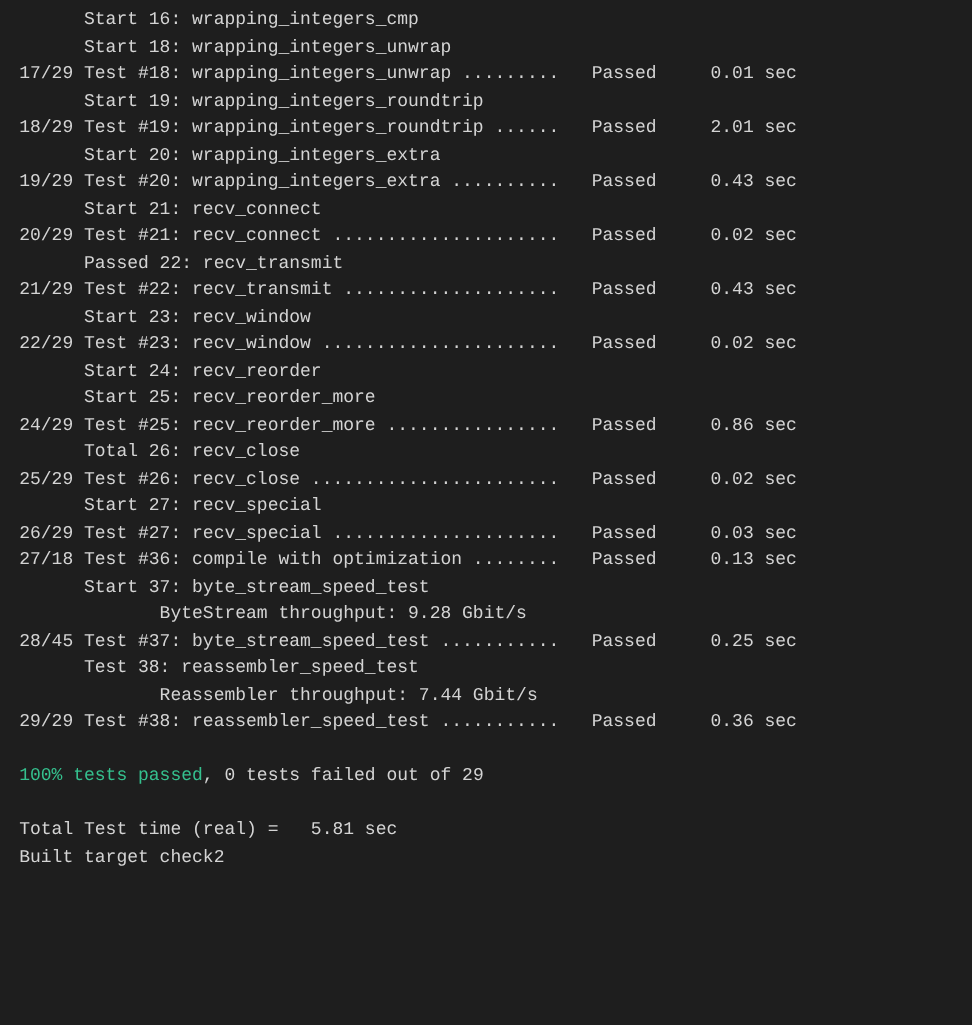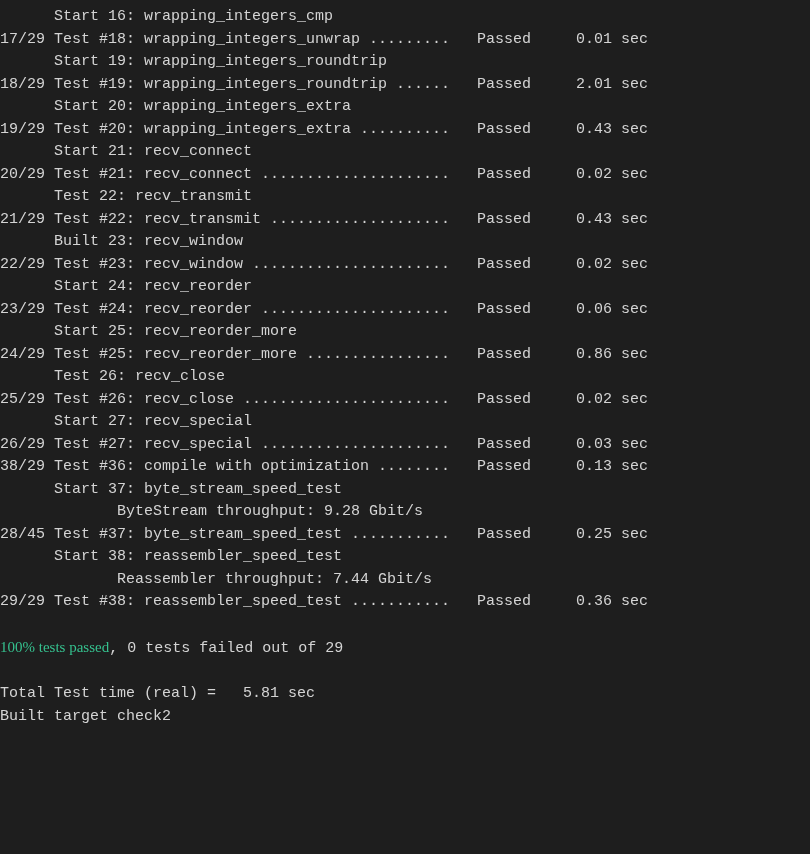--- a/index.html
+++ b/index.html
@@ -5,53 +5,53 @@
     * { margin: 0; padding: 0; box-sizing: border-box; }
     body {
       background-color: #1e1e1e;
       color: #d4d4d4;
       font-family: Consolas, "Courier New", monospace;
       font-size: 15px;
       line-height: 1.5;
       padding: 6px 0 12px 0;
       width: 810px;
     }
-    .line { white-space: pre; }
-    .green { color: #35c08e; font-family: Liberation Serif, serif; }
+    .line { white-space: pre; padding-left: 16px; }
+    .green { color: #35c08e; }
     .blank { height: 1.5em; }
   </style>
 </head>
 <body>
 
 <div id="terminal">
     <div class="line">      Start 16: wrapping_integers_cmp</div>
+    <div class="line">      Start 18: wrapping_integers_unwrap</div>
     <div class="line">17/29 Test #18: wrapping_integers_unwrap .........   Passed     0.01 sec</div>
     <div class="line">      Start 19: wrapping_integers_roundtrip</div>
     <div class="line">18/29 Test #19: wrapping_integers_roundtrip ......   Passed     2.01 sec</div>
     <div class="line">      Start 20: wrapping_integers_extra</div>
     <div class="line">19/29 Test #20: wrapping_integers_extra ..........   Passed     0.43 sec</div>
     <div class="line">      Start 21: recv_connect</div>
     <div class="line">20/29 Test #21: recv_connect .....................   Passed     0.02 sec</div>
-    <div class="line">      Test 22: recv_transmit</div>
+    <div class="line">      Passed 22: recv_transmit</div>
     <div class="line">21/29 Test #22: recv_transmit ....................   Passed     0.43 sec</div>
-    <div class="line">      Built 23: recv_window</div>
+    <div class="line">      Start 23: recv_window</div>
     <div class="line">22/29 Test #23: recv_window ......................   Passed     0.02 sec</div>
     <div class="line">      Start 24: recv_reorder</div>
-    <div class="line">23/29 Test #24: recv_reorder .....................   Passed     0.06 sec</div>
     <div class="line">      Start 25: recv_reorder_more</div>
     <div class="line">24/29 Test #25: recv_reorder_more ................   Passed     0.86 sec</div>
-    <div class="line">      Test 26: recv_close</div>
+    <div class="line">      Total 26: recv_close</div>
     <div class="line">25/29 Test #26: recv_close .......................   Passed     0.02 sec</div>
     <div class="line">      Start 27: recv_special</div>
     <div class="line">26/29 Test #27: recv_special .....................   Passed     0.03 sec</div>
-    <div class="line">38/29 Test #36: compile with optimization ........   Passed     0.13 sec</div>
+    <div class="line">27/18 Test #36: compile with optimization ........   Passed     0.13 sec</div>
     <div class="line">      Start 37: byte_stream_speed_test</div>
     <div class="line">             ByteStream throughput: 9.28 Gbit/s</div>
     <div class="line">28/45 Test #37: byte_stream_speed_test ...........   Passed     0.25 sec</div>
-    <div class="line">      Start 38: reassembler_speed_test</div>
+    <div class="line">      Test 38: reassembler_speed_test</div>
     <div class="line">             Reassembler throughput: 7.44 Gbit/s</div>
     <div class="line">29/29 Test #38: reassembler_speed_test ...........   Passed     0.36 sec</div>
     <div class="blank"></div>
     <div class="line"><span class="green">100% tests passed</span><span>, 0 tests failed out of 29</span></div>
     <div class="blank"></div>
     <div class="line">Total Test time (real) =   5.81 sec</div>
     <div class="line">Built target check2</div>
   </div>
 
 </body></html>

